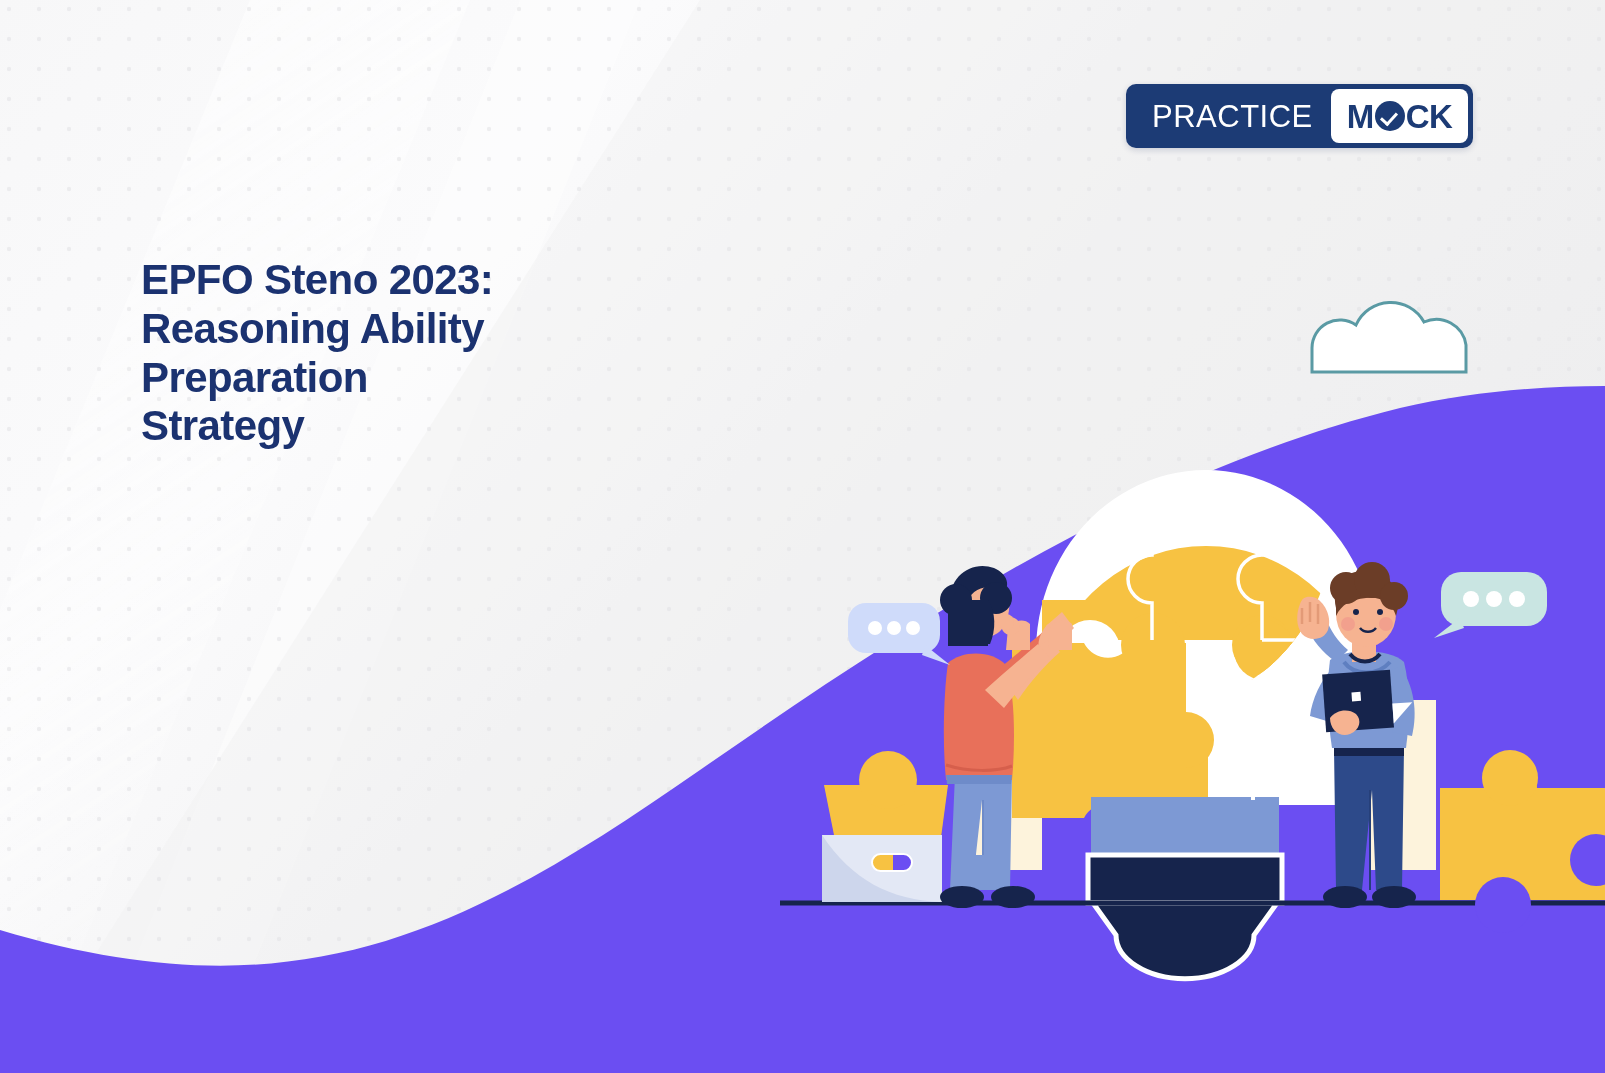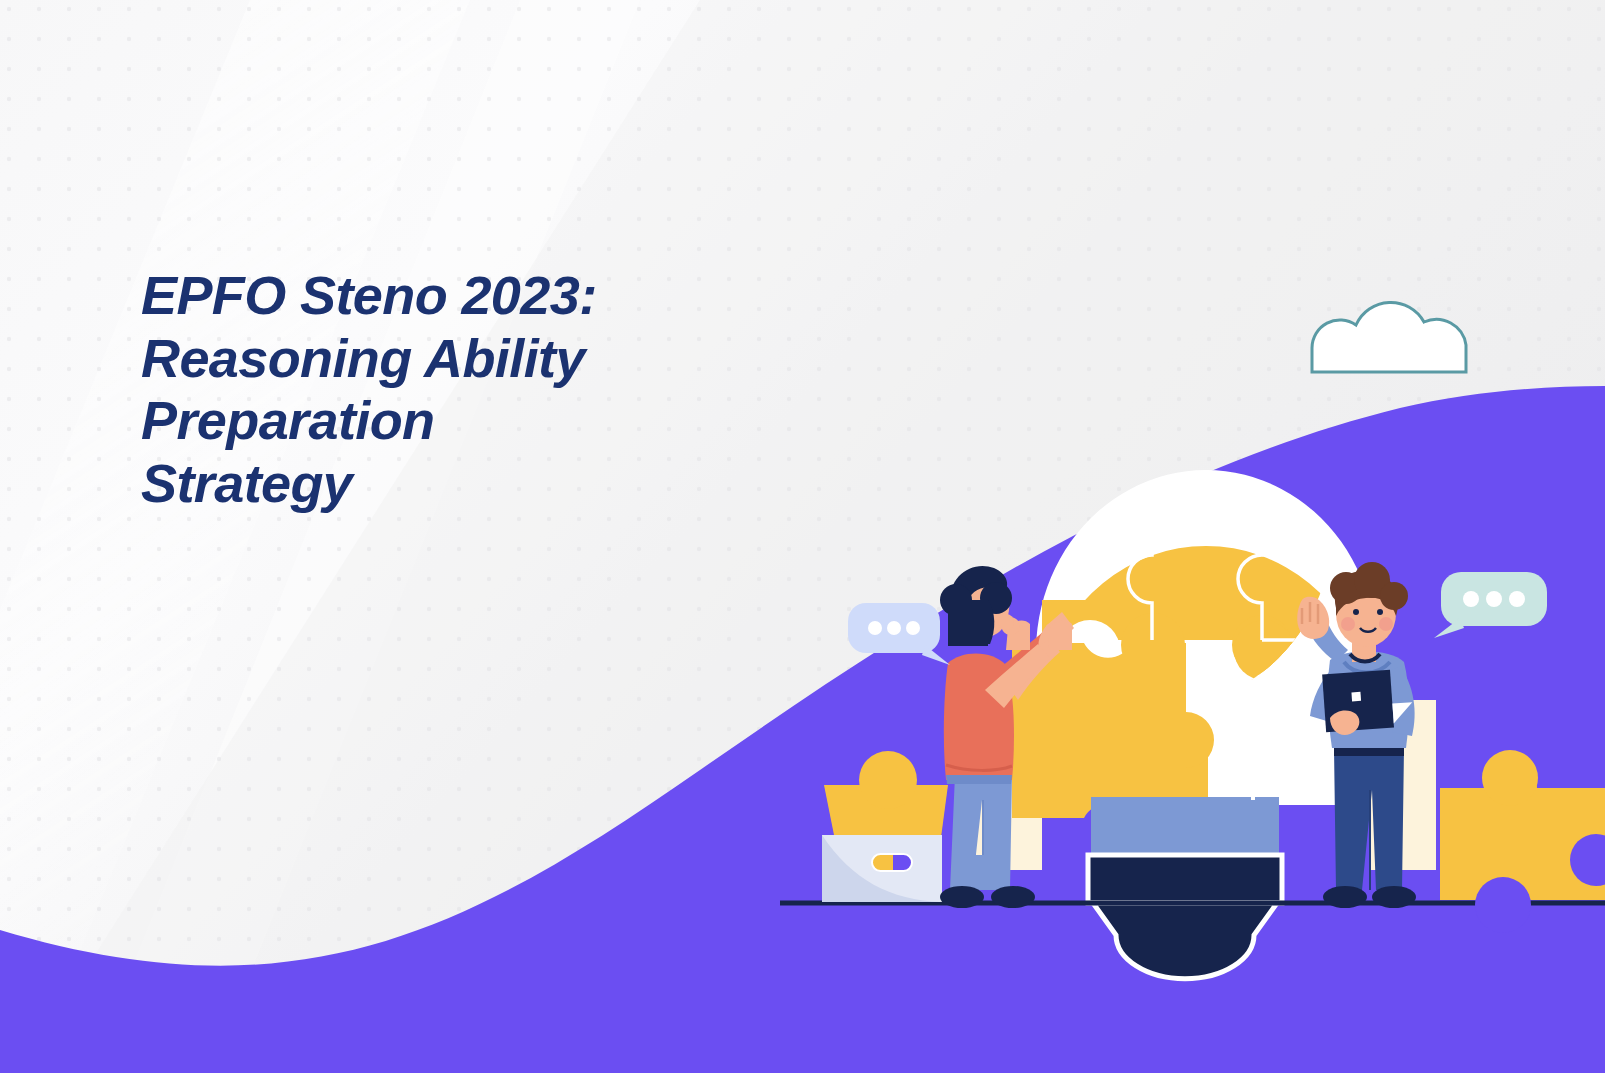--- a/index.html
+++ b/index.html
@@ -85,26 +85,25 @@
     border-width: 0 3.5px 3.5px 0;
     transform: rotate(42deg);
   }
   
   #headline {
     position: absolute;
     left: 141px;
     top: 228px;
     width: 720px;
     color: #1b3270;
-    font-size: 54px;
+    font-size: 42px;
     font-weight: 700;
     line-height: 1.16;
     letter-spacing: -0.6px;
     white-space: pre-line;
-    font-style: italic;
   }
 </style>
 </head>
 <body>
 
 <div id="banner">
 
   <svg id="banner-svg" viewBox="0 0 1605 1073" xmlns="http://www.w3.org/2000/svg">
     <defs>
 
@@ -352,19 +351,29 @@
     </g>
     <g>
       <rect x="1441" y="572" width="106" height="54" rx="20" fill="#c9e5e2"></rect>
       <path d="M1460 618 L1434 638 L1464 628 Z" fill="#c9e5e2"></path>
       <circle cx="1471" cy="599" r="8" fill="#ffffff"></circle>
       <circle cx="1494" cy="599" r="8" fill="#ffffff"></circle>
       <circle cx="1517" cy="599" r="8" fill="#ffffff"></circle>
     </g>
   </svg>
 
+  <div id="logo">
+    <div id="logo-practice">PRACTICE</div>
+    <div id="logo-mock-box">
+      <span class="mk">
+          <span>M</span>
+          <span class="mock-o"></span>
+          <span>CK</span>
+        </span>
+    </div>
+  </div>
 
   <h1 id="headline">EPFO Steno 2023:
 Reasoning Ability
 Preparation
 Strategy</h1>
 
 </div>
 
 </body></html>

